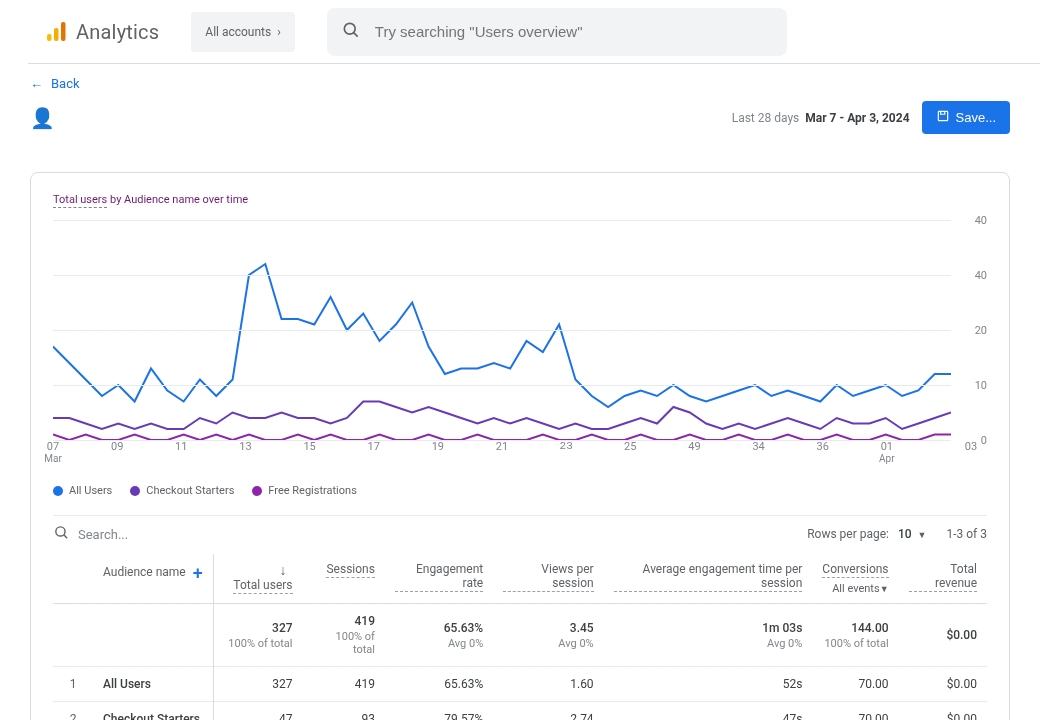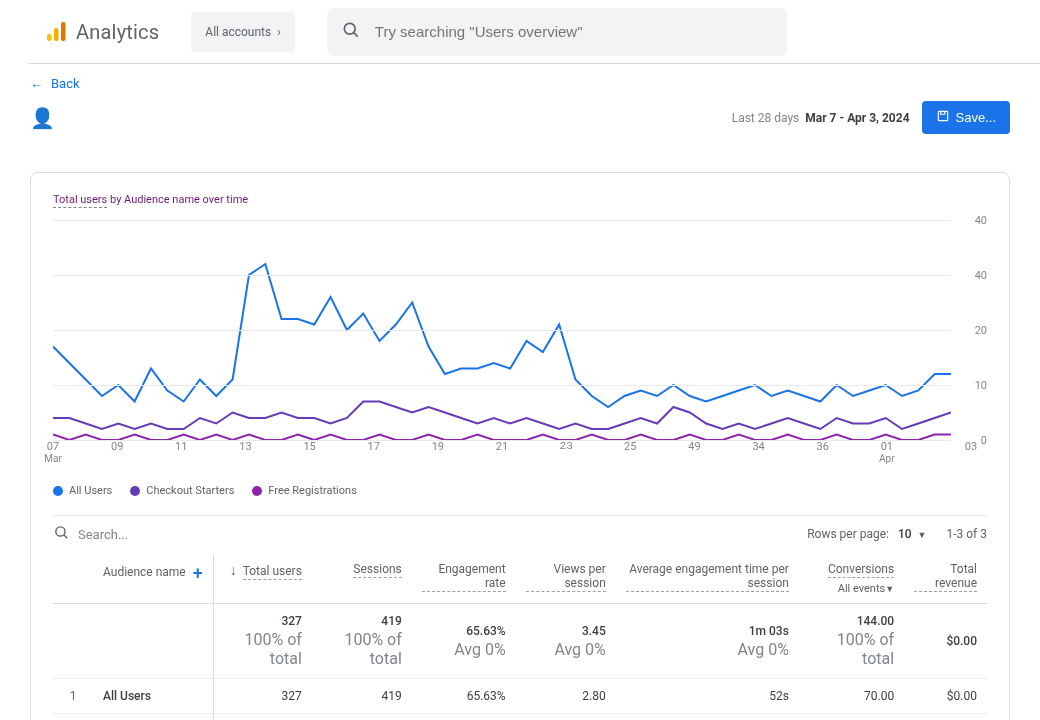--- a/index.html
+++ b/index.html
@@ -56,21 +56,21 @@
   th .hdr { border-bottom: 1px dashed #9aa0a6; display: inline-block; padding-bottom: 1px; }
   th .sub { display: block; font-size: 11px; color: #5f6368; margin-top: 4px; }
   th.name-col { text-align: right; white-space: nowrap; border-right: 1px solid #dadce0; }
   th.idx-col { border-right: none; width: 40px; }
   .plus-badge { color: #1a73e8; font-weight: 500; font-size: 18px; vertical-align: middle; margin-left: 4px; cursor: pointer; }
   .sort-arrow { color: #5f6368; font-size: 14px; }
   td { text-align: right; padding: 10px 10px; border-top: 1px solid #e8eaed; color: #3c4043; }
   td.idx { text-align: center; color: #5f6368; width: 40px; }
   td.name { text-align: left; font-weight: 500; border-right: 1px solid #dadce0; }
   tr.totals td { font-weight: 500; border-top: none; }
-  tr.totals .subtxt { font-weight: 400; color: #80868b; font-size: 16px; display: block; margin-top: 2px; }
+  tr.totals .subtxt { font-weight: 400; color: #80868b; font-size: 11px; display: block; margin-top: 2px; }
   td.name-border { border-right: 1px solid #dadce0; }
   .allevt { color: #5f6368; font-size: 11px; display: inline-flex; align-items: center; gap: 4px; margin-top: 4px; cursor: pointer; }
   .triangle-down { font-size: 9px; }
 </style>
 </head>
 <body>
 
 <div class="topbar">
   <div class="logo-wrap">
     <span class="logo-icon">
@@ -232,21 +232,21 @@
         <td><span>1m 03s</span><span class="subtxt">Avg 0%</span></td>
         <td><span>144.00</span><span class="subtxt">100% of total</span></td>
         <td><span>$0.00</span></td>
       </tr>
     <tr>
           <td class="idx">1</td>
     <td class="name">All Users</td>
     <td>327</td>
     <td>419</td>
     <td>65.63%</td>
-    <td>2.80</td>
+    <td>1.60</td>
     <td>52s</td>
     <td>70.00</td>
     <td>$0.00</td>
         </tr>
         <tr>
           <td class="idx">2</td>
     <td class="name">Checkout Starters</td>
     <td>47</td>
     <td>93</td>
     <td>79.57%</td>

